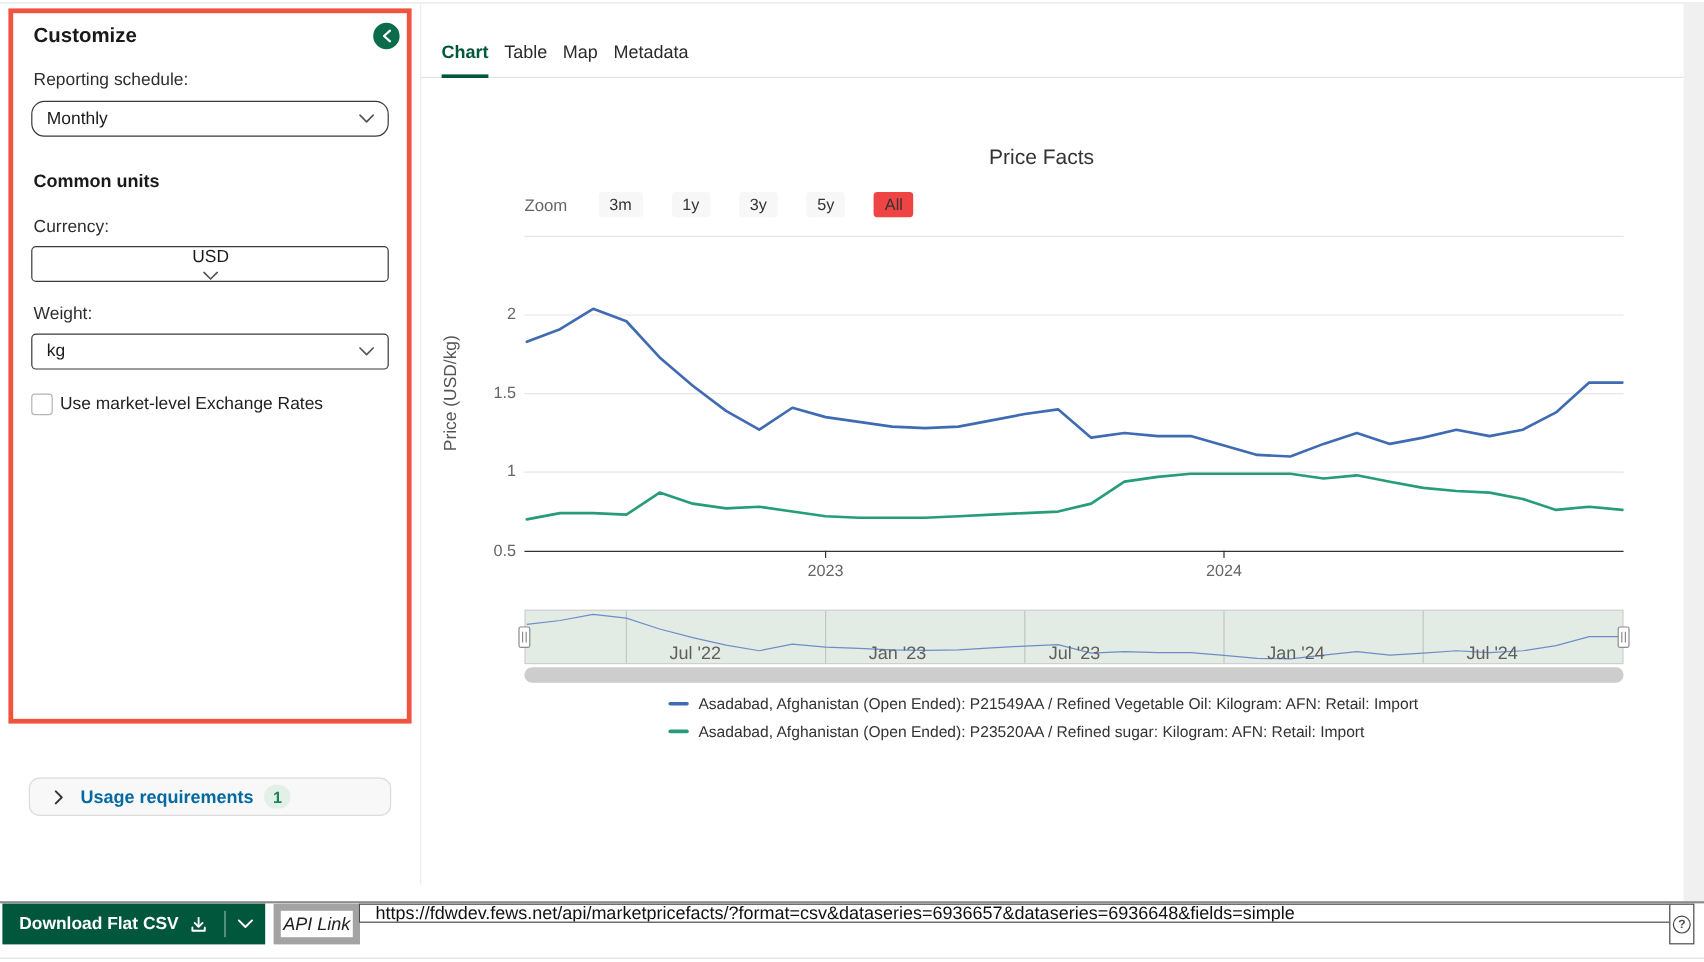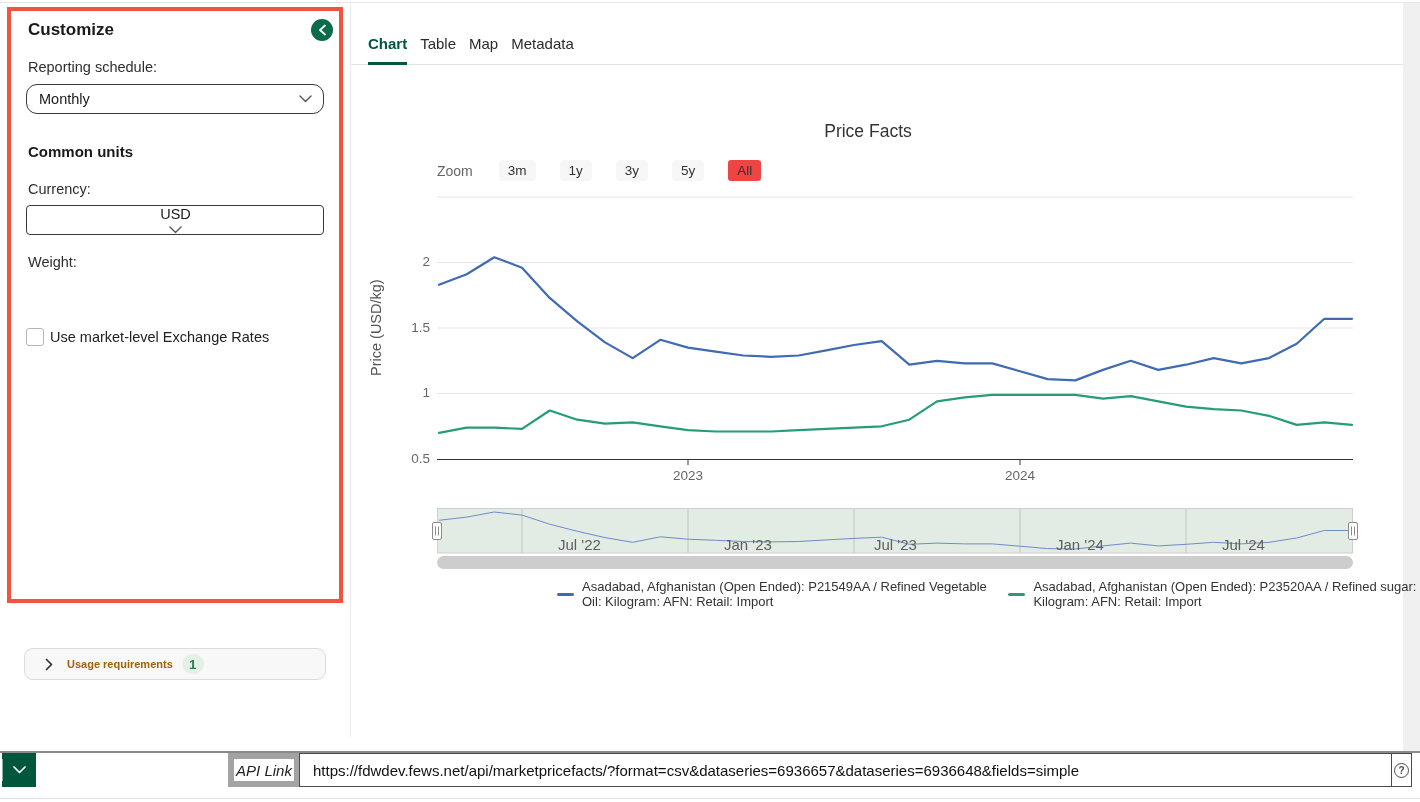--- a/index.html
+++ b/index.html
@@ -18,21 +18,21 @@
                 display:flex;align-items:center;justify-content:center;cursor:pointer;}
   .fld-label{left:28px;font-size:14.5px;color:#2e2e2e;}
   .sel{left:26px;width:298px;height:30px;border:1px solid #3a3a3a;border-radius:4px;background:#fff;
        display:flex;align-items:center;justify-content:space-between;padding:0 11px 0 12px;box-sizing:border-box;
        font-size:14.5px;color:#1a1a1a;cursor:pointer;}
   .subhead{left:28px;font-size:15px;font-weight:bold;color:#1a1a1a;}
   .checkbox{left:26px;top:328px;width:16px;height:16px;border:1.5px solid #b5b5b5;border-radius:3px;background:#fff;cursor:pointer;}
   .checkbox-label{left:50px;top:329px;font-size:14.5px;color:#222;}
   .usage-btn{left:24px;top:648px;width:302px;height:32px;background:#f8f8f8;border:1px solid #dcdcdc;border-radius:9px;
              display:flex;align-items:center;padding-left:20px;box-sizing:border-box;cursor:pointer;}
-  .usage-label{margin-left:14px;font-size:11px;font-weight:bold;color:#a16207;text-align:center;}
+  .usage-label{margin-left:14px;font-size:15px;font-weight:bold;color:#0369a1;text-align:center;}
   .usage-badge{margin-left:9px;min-width:22px;height:20px;border-radius:10px;background:#e3f0e8;color:#1f8556;
                font-size:13.5px;font-weight:bold;display:flex;align-items:center;justify-content:center;padding:0 4px;box-sizing:border-box;}
 
   
   .tabbar{left:351px;top:32px;width:1052px;height:33px;border-bottom:1px solid #e3e3e3;
           display:flex;gap:13px;padding-left:17px;box-sizing:border-box;align-items:flex-start;}
   .tab{font-size:15px;color:#2b2b2b;padding:3px 0 10px 0;cursor:pointer;}
   .tab.active{color:#00573c;font-weight:bold;border-bottom:3px solid #00573c;margin-bottom:-2px;}
 
   
@@ -42,35 +42,35 @@
   .zoom-btn{font-size:13.5px;color:#333;background:#f7f7f7;border-radius:3px;padding:3px 9px;cursor:pointer;}
   .zoom-btn.selected{background:#ef4444;}
   .yaxis-title{left:368px;top:235px;height:185px;writing-mode:vertical-rl;transform:rotate(180deg);
                font-size:14.5px;color:#555;text-align:center;}
   .ytick{left:385px;width:45px;text-align:right;font-size:13.5px;color:#666;}
   .xtick{width:50px;text-align:center;font-size:13.5px;color:#666;top:468px;}
   #plot-svg{left:437px;top:195px;overflow:visible;}
   #nav-svg{left:437px;top:508px;overflow:visible;}
   .nav-lbl{top:536px;font-size:15px;color:#5f5f5f;margin-left:32px;}
   .scrollbar{left:437px;top:556px;width:916px;height:13px;background:#cdcdcd;border-radius:7px;cursor:pointer;}
-  .legend{left:557px;top:579px;display:flex;gap:8px;}
+  .legend{left:557px;top:579px;display:flex;flex-direction:column;gap:8px;}
   .legend-item{display:flex;align-items:center;gap:8px;cursor:pointer;}
   .legend-dash{width:17px;height:3px;border-radius:2px;flex:none;}
   .legend-text{font-size:13px;color:#333;}
 
   
   .footer-topline{left:0;top:751px;width:1420px;height:2px;background:#8a8a8a;}
   .footer{left:0;top:753px;width:1420px;height:45px;background:#fff;border-bottom:1px solid #e0e0e0;}
   .dl-btn{left:2px;top:753px;height:34px;background:#00573c;display:flex;align-items:stretch;cursor:pointer;}
   .dl-main{display:flex;align-items:center;gap:9px;padding:0 14px;color:#fff;font-size:14.5px;font-weight:bold;}
   .dl-sep{width:1px;background:rgba(255,255,255,0.55);margin:6px 0;}
   .dl-caret{width:33px;display:flex;align-items:center;justify-content:center;}
   .api-label{left:228px;top:753px;width:72px;height:34px;border:6px solid #a3a3a3;box-sizing:border-box;
              display:flex;align-items:center;justify-content:center;font-size:15px;color:#222;background:#fff;font-style:italic;}
-  .api-input{left:299px;top:753px;width:1093px;height:34px;border:1px solid #4a4a4a;box-sizing:border-box;
+  .api-input{left:299px;top:753px;width:1093px;height:16px;border:1px solid #4a4a4a;box-sizing:border-box;
              padding:0 10px 0 13px;font-size:15px;color:#111;font-family:"Liberation Sans","DejaVu Sans",sans-serif;background:#fff;}
   .help-seg{left:1391px;top:753px;width:21px;height:34px;border:1px solid #4a4a4a;box-sizing:border-box;background:#fff;
             display:flex;align-items:center;justify-content:center;}
   .help-circle{width:15px;height:15px;border:1.5px solid #4a4a4a;border-radius:50%;box-sizing:border-box;
                display:flex;align-items:center;justify-content:center;font-size:10px;font-weight:bold;color:#4a4a4a;cursor:pointer;}
 </style>
 </head>
 <body>
 
 <div id="app">
@@ -98,20 +98,26 @@
 
   <div class="abs fld-label" style="top:181px;">Currency:</div>
   <div class="abs sel" style="top:205px;flex-direction:column;">
     <span>USD</span>
     <svg width="13" height="8" viewBox="0 0 13 8">
       <polyline points="1,1 6.5,6.5 12,1" fill="none" stroke="#555" stroke-width="1.4" stroke-linecap="round" stroke-linejoin="round"></polyline>
     </svg>
   </div>
 
   <div class="abs fld-label" style="top:254px;">Weight:</div>
+  <div class="abs sel" style="top:278px;">
+    <span>kg</span>
+    <svg width="13" height="8" viewBox="0 0 13 8">
+      <polyline points="1,1 6.5,6.5 12,1" fill="none" stroke="#555" stroke-width="1.4" stroke-linecap="round" stroke-linejoin="round"></polyline>
+    </svg>
+  </div>
 
   <div class="abs checkbox"></div>
   <div class="abs checkbox-label">Use market-level Exchange Rates</div>
 
   <div class="abs usage-btn">
     <svg width="8" height="13" viewBox="0 0 8 13">
       <polyline points="1.5,1.5 6.5,6.5 1.5,11.5" fill="none" stroke="#333" stroke-width="1.7" stroke-linecap="round" stroke-linejoin="round"></polyline>
     </svg>
     <span class="usage-label">Usage requirements</span>
     <span class="usage-badge">1</span>
@@ -191,20 +197,28 @@
     <div class="legend-item">
       <span class="legend-dash" id="dash-1" style="background: rgb(38, 156, 120);"></span>
       <span class="legend-text">Asadabad, Afghanistan (Open Ended): P23520AA / Refined sugar: Kilogram: AFN: Retail: Import</span>
     </div>
   </div>
 
   <div class="abs footer-topline"></div>
   <div class="abs footer"></div>
 
   <div class="abs dl-btn">
+    <span class="dl-main">
+      <span>Download Flat CSV</span>
+      <svg width="15" height="15" viewBox="0 0 16 16">
+        <line x1="8" y1="2" x2="8" y2="9.5" stroke="#fff" stroke-width="1.7" stroke-linecap="round"></line>
+        <polyline points="4.5,6.5 8,10 11.5,6.5" fill="none" stroke="#fff" stroke-width="1.7" stroke-linecap="round" stroke-linejoin="round"></polyline>
+        <path d="M2.5,10.5 v3 h11 v-3" fill="none" stroke="#fff" stroke-width="1.7" stroke-linecap="round" stroke-linejoin="round"></path>
+      </svg>
+    </span>
     <span class="dl-sep"></span>
     <span class="dl-caret">
       <svg width="13" height="8" viewBox="0 0 13 8">
         <polyline points="1,1 6.5,6.5 12,1" fill="none" stroke="#fff" stroke-width="1.7" stroke-linecap="round" stroke-linejoin="round"></polyline>
       </svg>
     </span>
   </div>
 
   <div class="abs api-label">API Link</div>
   <input class="abs api-input" type="text" value="https://fdwdev.fews.net/api/marketpricefacts/?format=csv&amp;dataseries=6936657&amp;dataseries=6936648&amp;fields=simple" style="">

